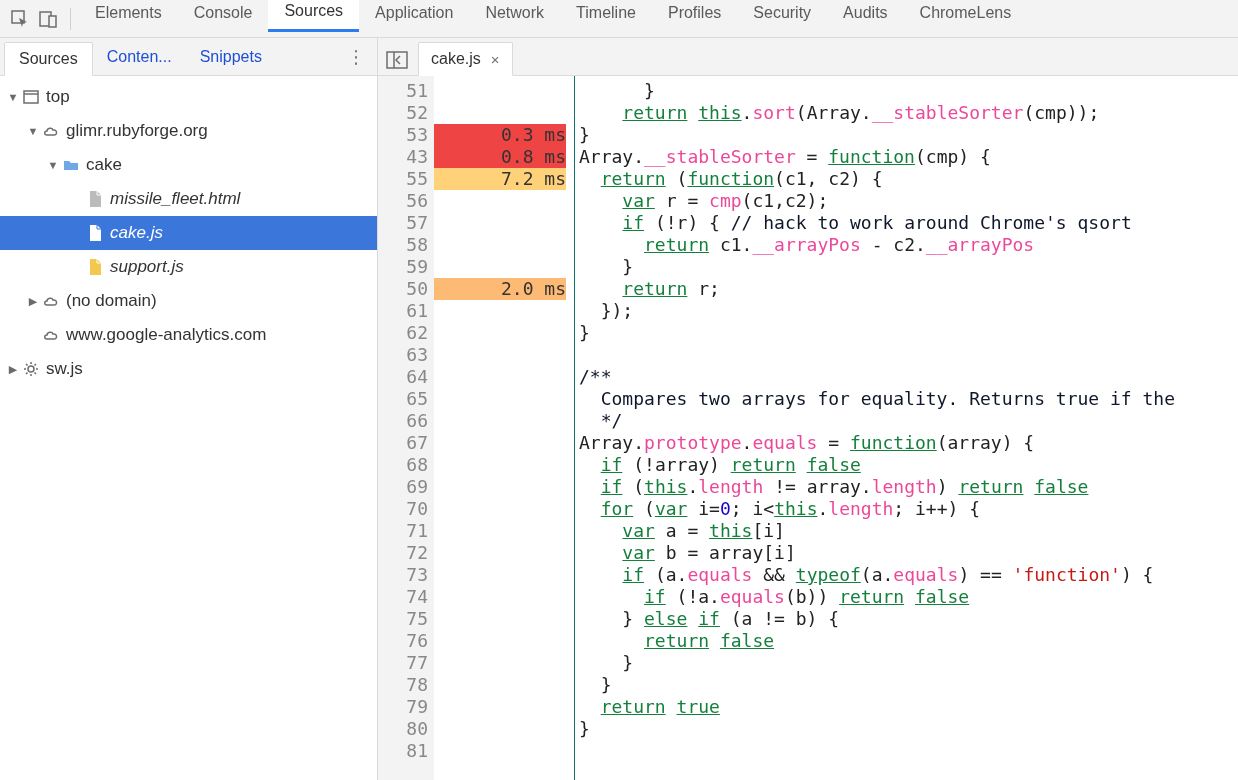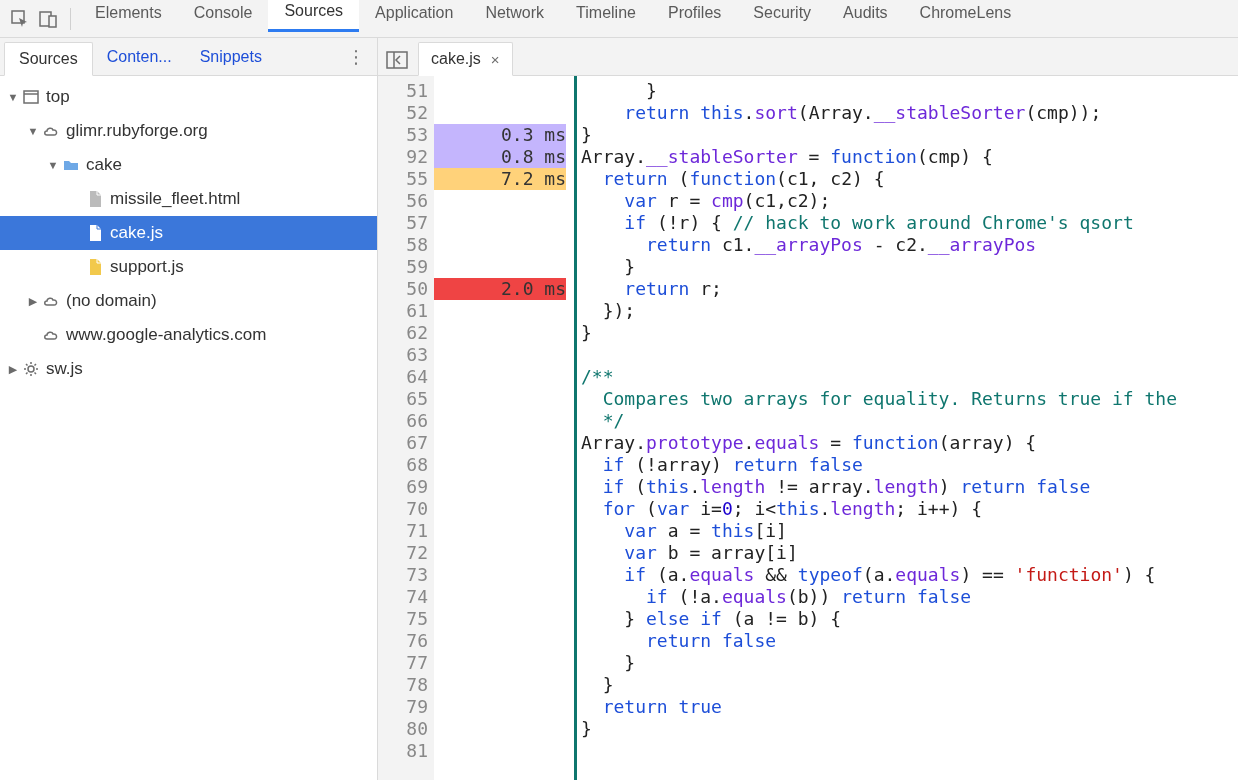--- a/index.html
+++ b/index.html
@@ -17,40 +17,40 @@
 .sb-tabs .more { margin-left:auto; margin-right:6px; color:#6e6e6e; cursor:pointer; font-size:18px; letter-spacing:2px; }
 .tree { flex:1; overflow:auto; padding:4px 0; font-size:17px; }
 .tree-row { display:flex; align-items:center; height:34px; padding-left:6px; cursor:pointer; white-space:nowrap; }
 .tree-row.selected { background:#3b77da; color:#fff; }
 .tree-row .arrow { width:14px; display:inline-flex; justify-content:center; color:#6b6b6b; font-size:11px; }
 .tree-row.selected .arrow { color:#fff; }
 .tree-row .ticon { width:22px; display:inline-flex; justify-content:center; margin-right:4px; }
 .tree-row .label { }
 .indent1 { padding-left: 26px; }
 .indent2 { padding-left: 46px; }
-.indent3 { padding-left: 70px; }
+.indent3 { padding-left: 70px; font-style: italic; }
 .editor { flex:1; display:flex; flex-direction:column; }
 .ed-tabs { height:38px; border-bottom:1px solid #dadada; background:#f3f3f3; display:flex; align-items:flex-end; padding:0 4px; }
 .ed-nav { width:30px; height:30px; display:flex; align-items:center; justify-content:center; color:#6e6e6e; margin-right:6px; }
 .ed-tab { height:34px; border:1px solid #dadada; border-bottom:1px solid #fff; background:#fff; padding:0 12px; display:flex; align-items:center; border-radius:2px 2px 0 0; font-size:16px; color:#333; position:relative; top:1px; }
 .ed-tab .close { margin-left:10px; font-size:15px; color:#6e6e6e; cursor:pointer; }
 .code { flex:1; display:flex; font-family: Menlo, Consolas, monospace; font-size:18px; line-height:22px; overflow:hidden; }
-.gutter { display:flex; border-right:3px solid #0f766e;justify-content:center; }
+.gutter { display:flex; border-right:1px solid #0f766e;justify-content:center; }
 .lnums { width:56px; background:#f3f3f3; text-align:right; color:#888; padding:4px 6px 4px 0; }
 .timings { width:140px; background:#fff; text-align:right; padding:4px 8px 4px 0; color:#333; }
 .src { flex:1; padding:4px 0 4px 4px; white-space:pre; overflow:auto; color:#222; }
 .ln { height:22px; }
 .tm { height:22px; }
-.tm.h1 { background:#c4b5fd; }
-.tm.h2 { background:#ef4444; }
+.tm.h1 { background:#ef4444; }
+.tm.h2 { background:#fdba74; }
 .tm.h3 { background:#ffd27a; }
 .cl { height:22px; }
-.kw { color:#1d4ed8; }
-.prop { color:#6d28d9; }
-.com { color:#0f766e; }
+.kw { color:#15803d;text-decoration:underline; }
+.prop { color:#ec4899; }
+.com { color:#0f172a; }
 .str { color:#c41a16;text-align:center; }
 .num { color:#1c00cf; }
 
 svg { display:block; }
 </style>
 </head>
 <body>
 
 <div class="topbar">
   <div class="iconbtn">
@@ -195,21 +195,21 @@
         <span>cake.js</span>
         <span class="close">×</span>
       </div>
     </div>
     <div class="code">
       <div class="gutter">
         <div class="lnums" id="lnums">
             <div class="ln">51</div>
             <div class="ln">52</div>
             <div class="ln">53</div>
-            <div class="ln">92</div>
+            <div class="ln">43</div>
             <div class="ln">55</div>
             <div class="ln">56</div>
             <div class="ln">57</div>
             <div class="ln">58</div>
             <div class="ln">59</div>
             <div class="ln">50</div>
             <div class="ln">61</div>
             <div class="ln">62</div>
             <div class="ln">63</div>
             <div class="ln">64</div>

